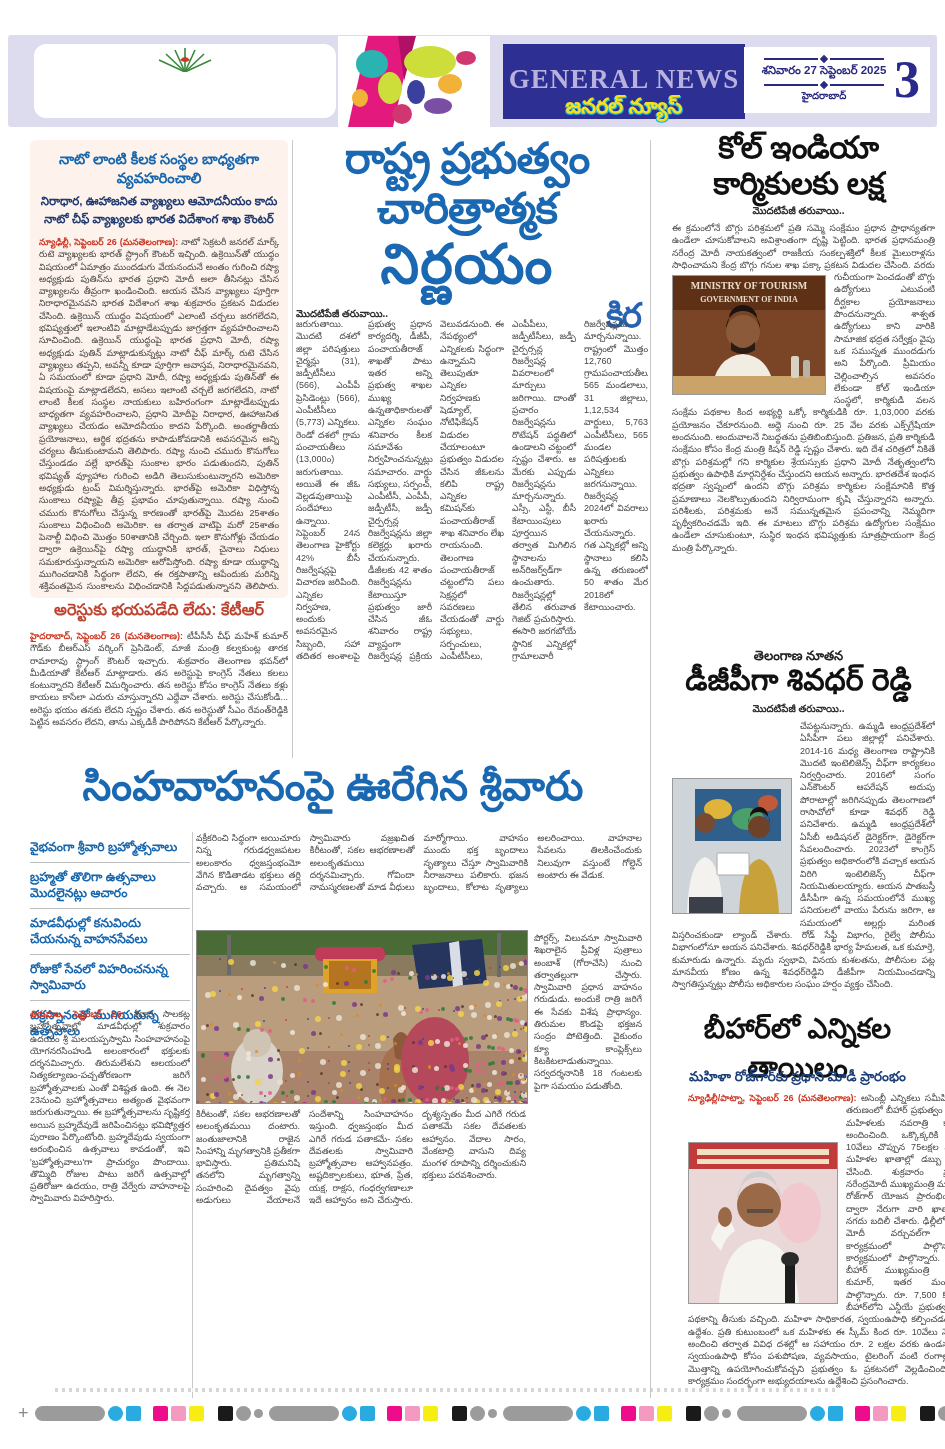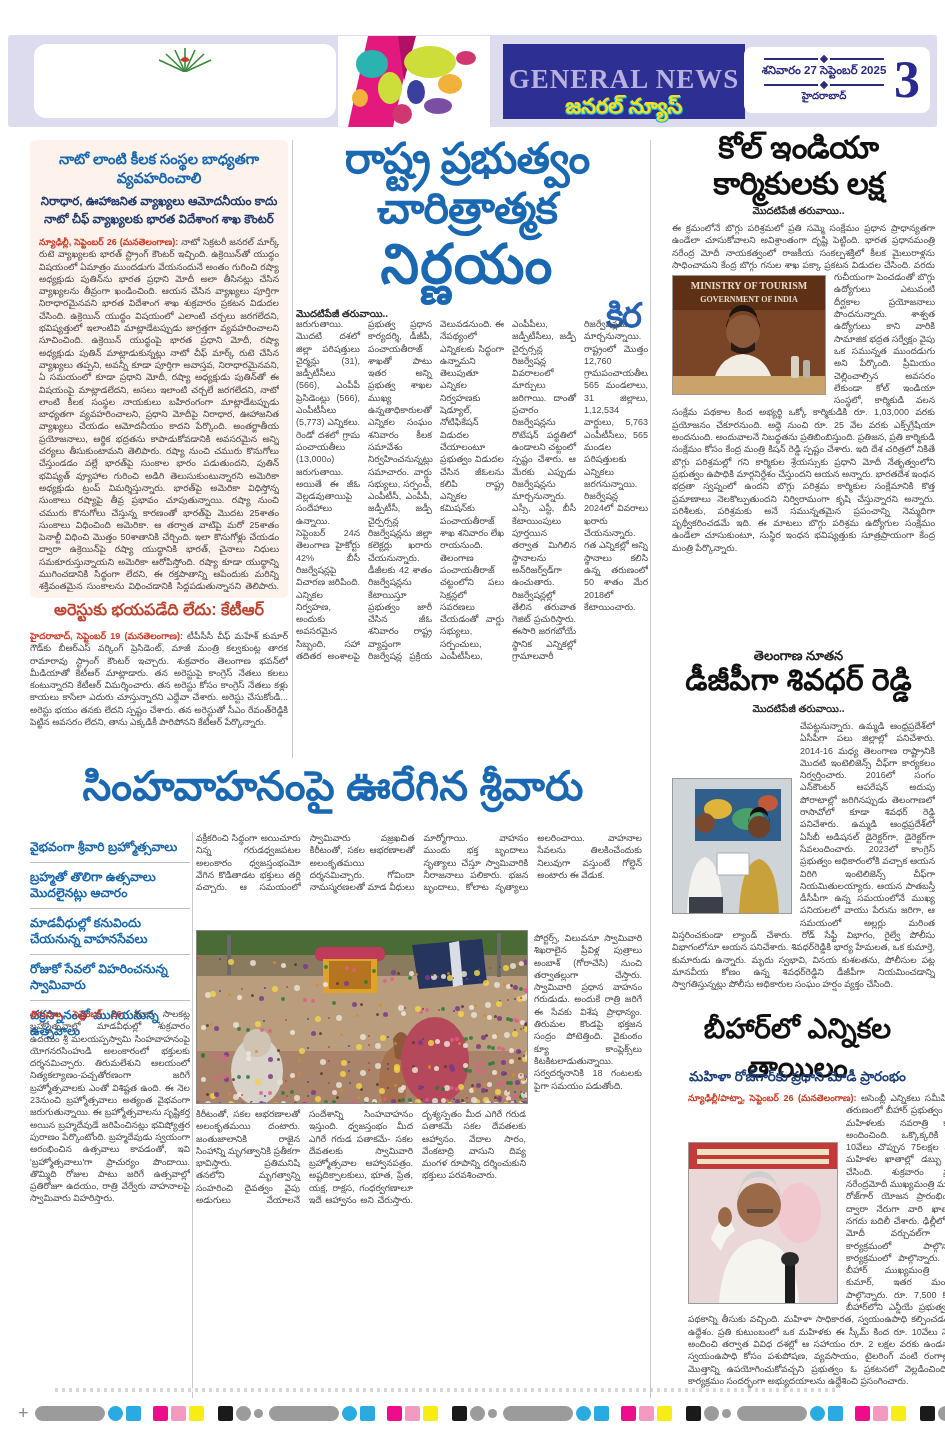--- a/index.html
+++ b/index.html
@@ -13,21 +13,21 @@
   .fan{position:absolute;top:2px;left:50%;transform:translateX(-50%);}
   .mast-title{font-size:42px;font-weight:bold;color:#fff;line-height:46px;
               -webkit-text-stroke:2.5px #2b5fb0;text-shadow:0 0 2px #2b5fb0;letter-spacing:2px;}
   .map-box{left:338px;top:36px;width:152px;height:91px;overflow:hidden;}
   .banner{left:490px;top:44px;width:242px;height:75px;background:#2d2f92;display:flex;
           flex-direction:column;align-items:center;justify-content:flex-end;margin-left:13px;}
   .banner-en{font-family:"Liberation Serif","DejaVu Serif",serif;font-size:27px;font-weight:bold;
              color:#b9b2de;letter-spacing:1px;line-height:28px;}
   .banner-te{font-size:21px;font-weight:bold;color:#f8e11a;line-height:26px;
              text-shadow:1px 1px 0 #19b7e6,-1px 1px 0 #19b7e6;}
-  .date-box{left:744px;top:47px;width:186px;height:66px;background:#fff;border-radius:8px;
+  .date-box{left:744px;top:47px;width:186px;height:66px;background:#fff;border-radius:0;
             display:flex;align-items:center;justify-content:space-between;padding:0 10px;box-sizing:border-box;}
   .date-col{display:flex;flex-direction:column;align-items:center;flex:1;}
   .rule-orn{display:flex;align-items:center;width:120px;}
   .rule-orn .ln{flex:1;height:2px;background:#2a2a80;}
   .rule-orn .bead{width:6px;height:6px;background:#2a2a80;transform:rotate(45deg);margin:0 3px;}
   .date-txt{font-size:11.5px;font-weight:bold;color:#2a2a80;margin:2px 0;}
   .city-txt{font-size:10px;font-weight:bold;color:#2a2a80;margin-top:2px;}
   .page-num{font-family:"Liberation Serif","DejaVu Serif",serif;font-size:52px;font-weight:bold;color:#2a2a8c;line-height:52px;}
   
   .vrule{width:1px;background:#c9c9c9;}
@@ -155,21 +155,21 @@
     <div class="nato-s">నిరాధార, ఊహాజనిత వ్యాఖ్యలు ఆమోదనీయం కాదు</div>
     <div class="nato-s" style="margin-top:1px;">నాటో చీఫ్ వ్యాఖ్యలకు భారత విదేశాంగ శాఖ కౌంటర్</div>
     <div class="body-txt" style="margin-top:8px;height:356px;">
       <span class="dateline">న్యూఢిల్లీ, సెప్టెంబర్ 26 (మనతెలంగాణ):</span>
       <span>నాటో సెక్రటరీ జనరల్ మార్క్ రుటె వ్యాఖ్యలకు భారత్ స్ట్రాంగ్ కౌంటర్ ఇచ్చింది. ఉక్రెయిన్‌తో యుద్ధం విషయంలో ఏమాత్రం ముందడుగు వేయనందునే అంతం గురించి రష్యా అధ్యక్షుడు పుతిన్‌ను భారత ప్రధాని మోదీ అలా తీసినట్లు చేసిన వ్యాఖ్యలను తీవ్రంగా ఖండించింది. ఆయన చేసిన వ్యాఖ్యలు పూర్తిగా నిరాధారమైనవని భారత విదేశాంగ శాఖ శుక్రవారం ప్రకటన విడుదల చేసింది. ఉక్రెయిన్ యుద్ధం విషయంలో ఎలాంటి చర్చలు జరగలేదని, భవిష్యత్తులో ఇలాంటివి మాట్లాడేటప్పుడు జాగ్రత్తగా వ్యవహరించాలని సూచించింది. ఉక్రెయిన్ యుద్ధంపై భారత ప్రధాని మోదీ, రష్యా అధ్యక్షుడు పుతిన్ మాట్లాడుకున్నట్లు నాటో చీఫ్ మార్క్ రుటె చేసిన వ్యాఖ్యలు తప్పని, అవన్నీ కూడా పూర్తిగా అవాస్తవ, నిరాధారమైనవని, ఏ సమయంలో కూడా ప్రధాని మోదీ, రష్యా అధ్యక్షుడు పుతిన్‌తో ఈ విషయంపై మాట్లాడలేదని, అసలు ఇలాంటి చర్చలే జరగలేదని, నాటో లాంటి కీలక సంస్థల నాయకులు బహిరంగంగా మాట్లాడేటప్పుడు బాధ్యతగా వ్యవహరించాలని, ప్రధాని మోదీపై నిరాధార, ఊహాజనిత వ్యాఖ్యలు చేయడం ఆమోదనీయం కాదని పేర్కొంది. అంతర్జాతీయ ప్రయోజనాలు, ఆర్థిక భద్రతను కాపాడుకోవడానికి అవసరమైన అన్ని చర్యలు తీసుకుంటామని తెలిపారు. రష్యా నుంచి చమురు కొనుగోలు చేస్తుండడం వల్లే భారత్‌పై సుంకాల భారం పడుతుందని, పుతిన్ భవిష్యత్ వ్యూహాల గురించి అడిగి తెలుసుకుంటున్నారని అమెరికా అధ్యక్షుడు ట్రంప్ విమర్శిస్తున్నారు. భారత్‌పై అమెరికా విధిస్తోన్న సుంకాలు రష్యాపై తీవ్ర ప్రభావం చూపుతున్నాయి. రష్యా నుంచి చమురు కొనుగోలు చేస్తున్న కారణంతో భారత్‌పై మొదట 25శాతం సుంకాలు విధించింది అమెరికా. ఆ తర్వాత వాటిపై మరో 25శాతం పెనాల్టీ విధించి మొత్తం 50శాతానికి చేర్చింది. ఇలా కొనుగోళ్లు చేయడం ద్వారా ఉక్రెయిన్‌పై రష్యా యుద్ధానికి భారత్, చైనాలు నిధులు సమకూరుస్తున్నాయని అమెరికా ఆరోపిస్తోంది. రష్యా కూడా యుద్ధాన్ని ముగించడానికి సిద్ధంగా లేదని, ఈ రక్తపాతాన్ని ఆపేందుకు మరిన్ని శక్తివంతమైన సుంకాలను విధించడానికి సిద్ధపడుతున్నానని తెలిపారు. అంతే, అమెరికాతో వాణిజ్య ఒప్పందం కుదుర్చుకునేందుకు భారత్ చర్చలు జరుపుతూనే ఉంది.</span>
     </div>
   </div>
 
   <div class="abs ktr-h">అరెస్టుకు భయపడేది లేదు: కేటీఆర్</div>
   <div class="abs ktr-b body-txt">
-    <span class="dateline">హైదరాబాద్, సెప్టెంబర్ 19 (మనతెలంగాణ):</span>
+    <span class="dateline">హైదరాబాద్, సెప్టెంబర్ 26 (మనతెలంగాణ):</span>
     <span>టీపీసీసీ చీఫ్ మహేశ్ కుమార్ గౌడ్‌కు బీఆర్ఎస్ వర్కింగ్ ప్రెసిడెంట్, మాజీ మంత్రి కల్వకుంట్ల తారక రామారావు స్ట్రాంగ్ కౌంటర్ ఇచ్చారు. శుక్రవారం తెలంగాణ భవన్‌లో మీడియాతో కేటీఆర్ మాట్లాడారు. తన అరెస్టుపై కాంగ్రెస్ నేతలు కలలు కంటున్నారని కేటీఆర్ విమర్శించారు. తన అరెస్టు కోసం కాంగ్రెస్ నేతలు కళ్లు కాయలు కాసేలా ఎదురు చూస్తున్నారని ఎద్దేవా చేశారు. అరెస్టు చేసుకోండి... అరెస్టు భయం తనకు లేదని స్పష్టం చేశారు. తన అరెస్టుతో సీఎం రేవంత్‌రెడ్డికి పెట్టిన అవసరం లేదని, తాను ఎక్కడికీ పారిపోనని కేటీఆర్ పేర్కొన్నారు.</span>
   </div>
 
   <div class="abs main-hl">
     <div class="l1">రాష్ట్ర ప్రభుత్వం</div>
     <div class="l1">చారిత్రాత్మక</div>
     <div class="l3">నిర్ణయం</div>
   </div>
   <div class="abs contd-row">
     <span class="contd">మొదటిపేజీ తరువాయి..</span>

